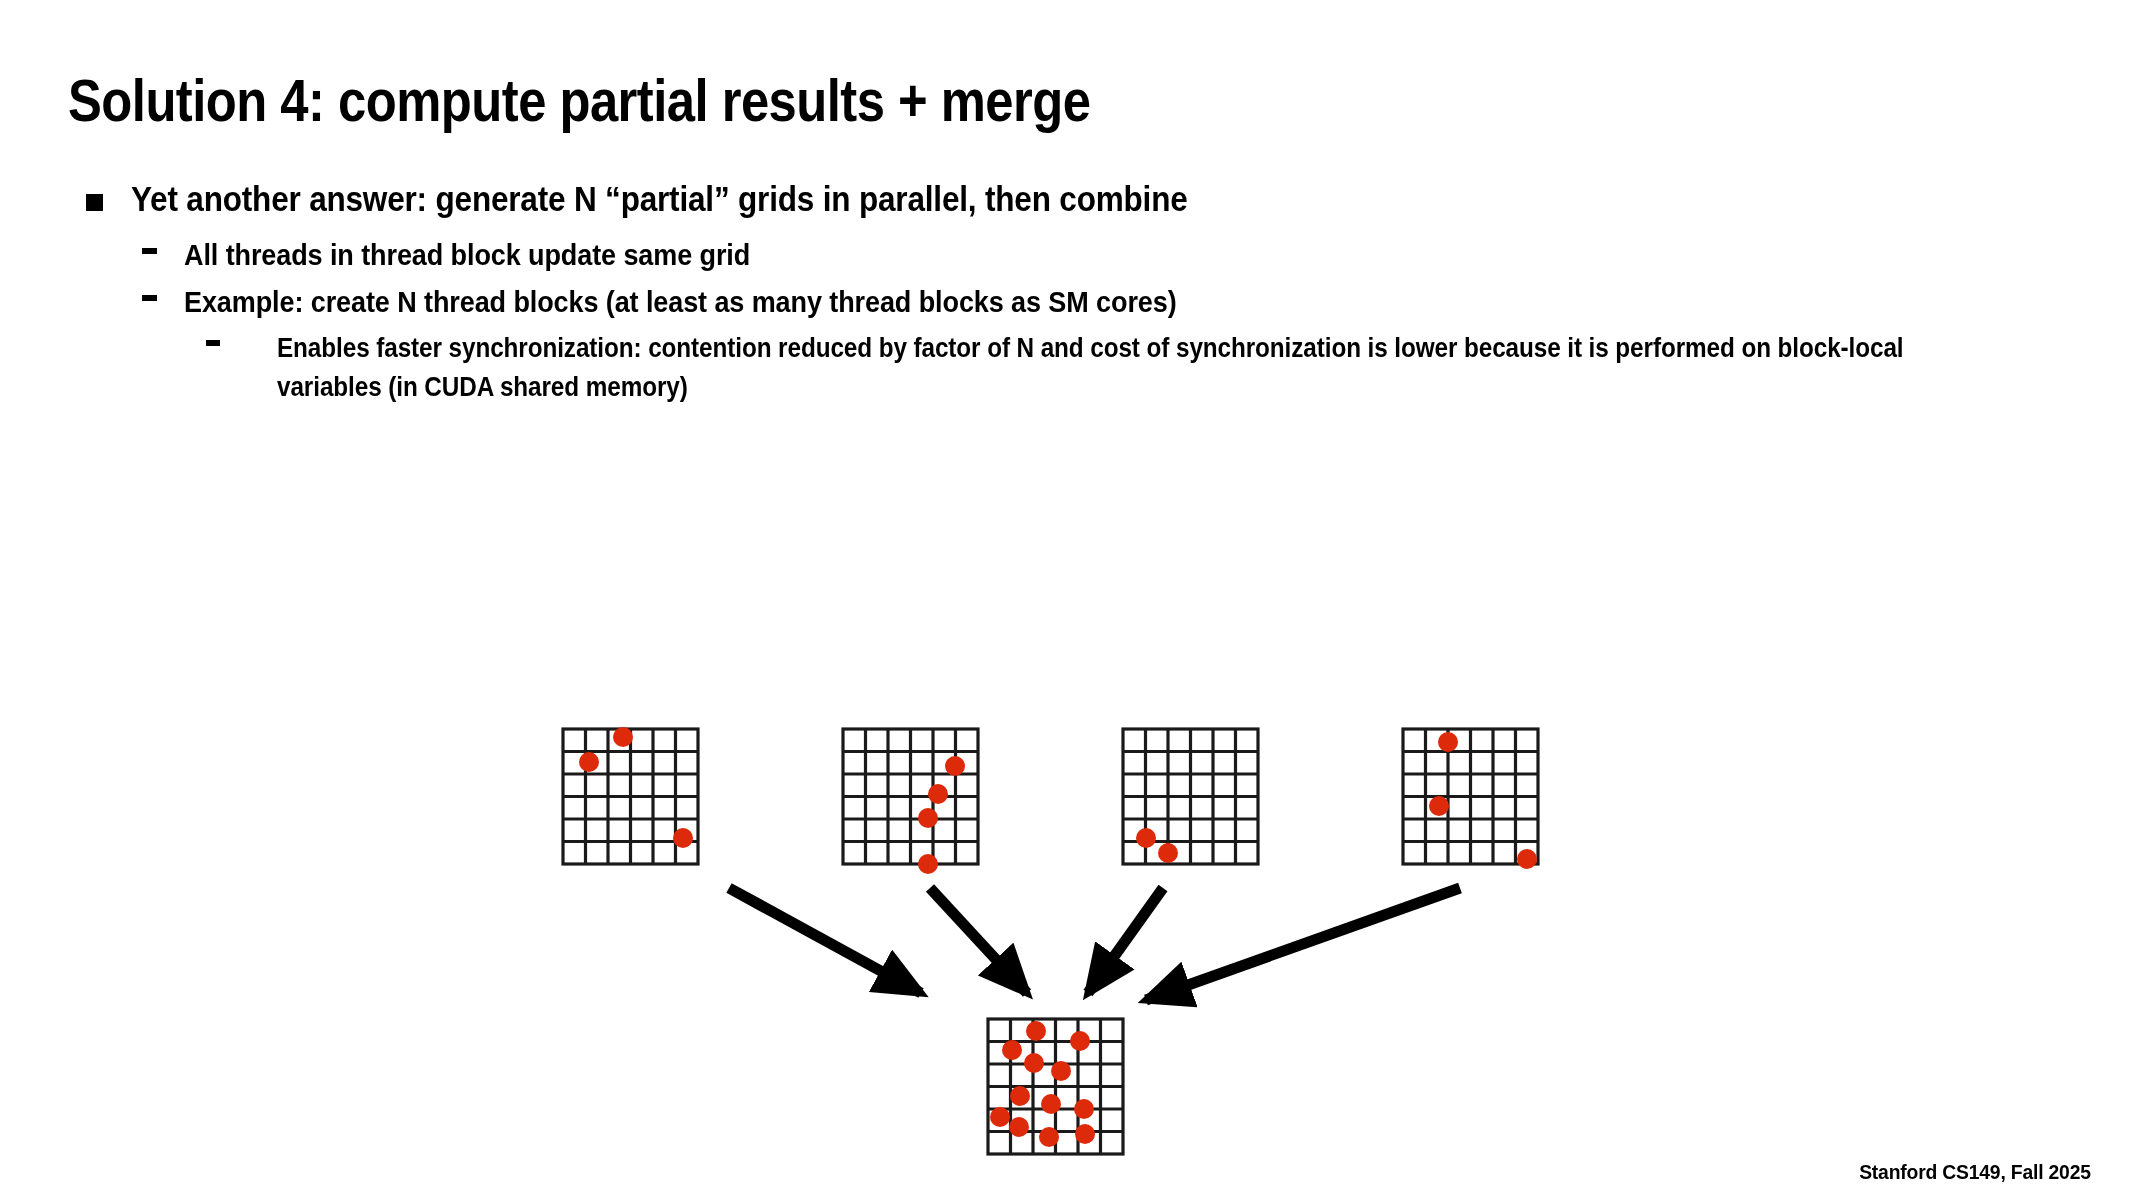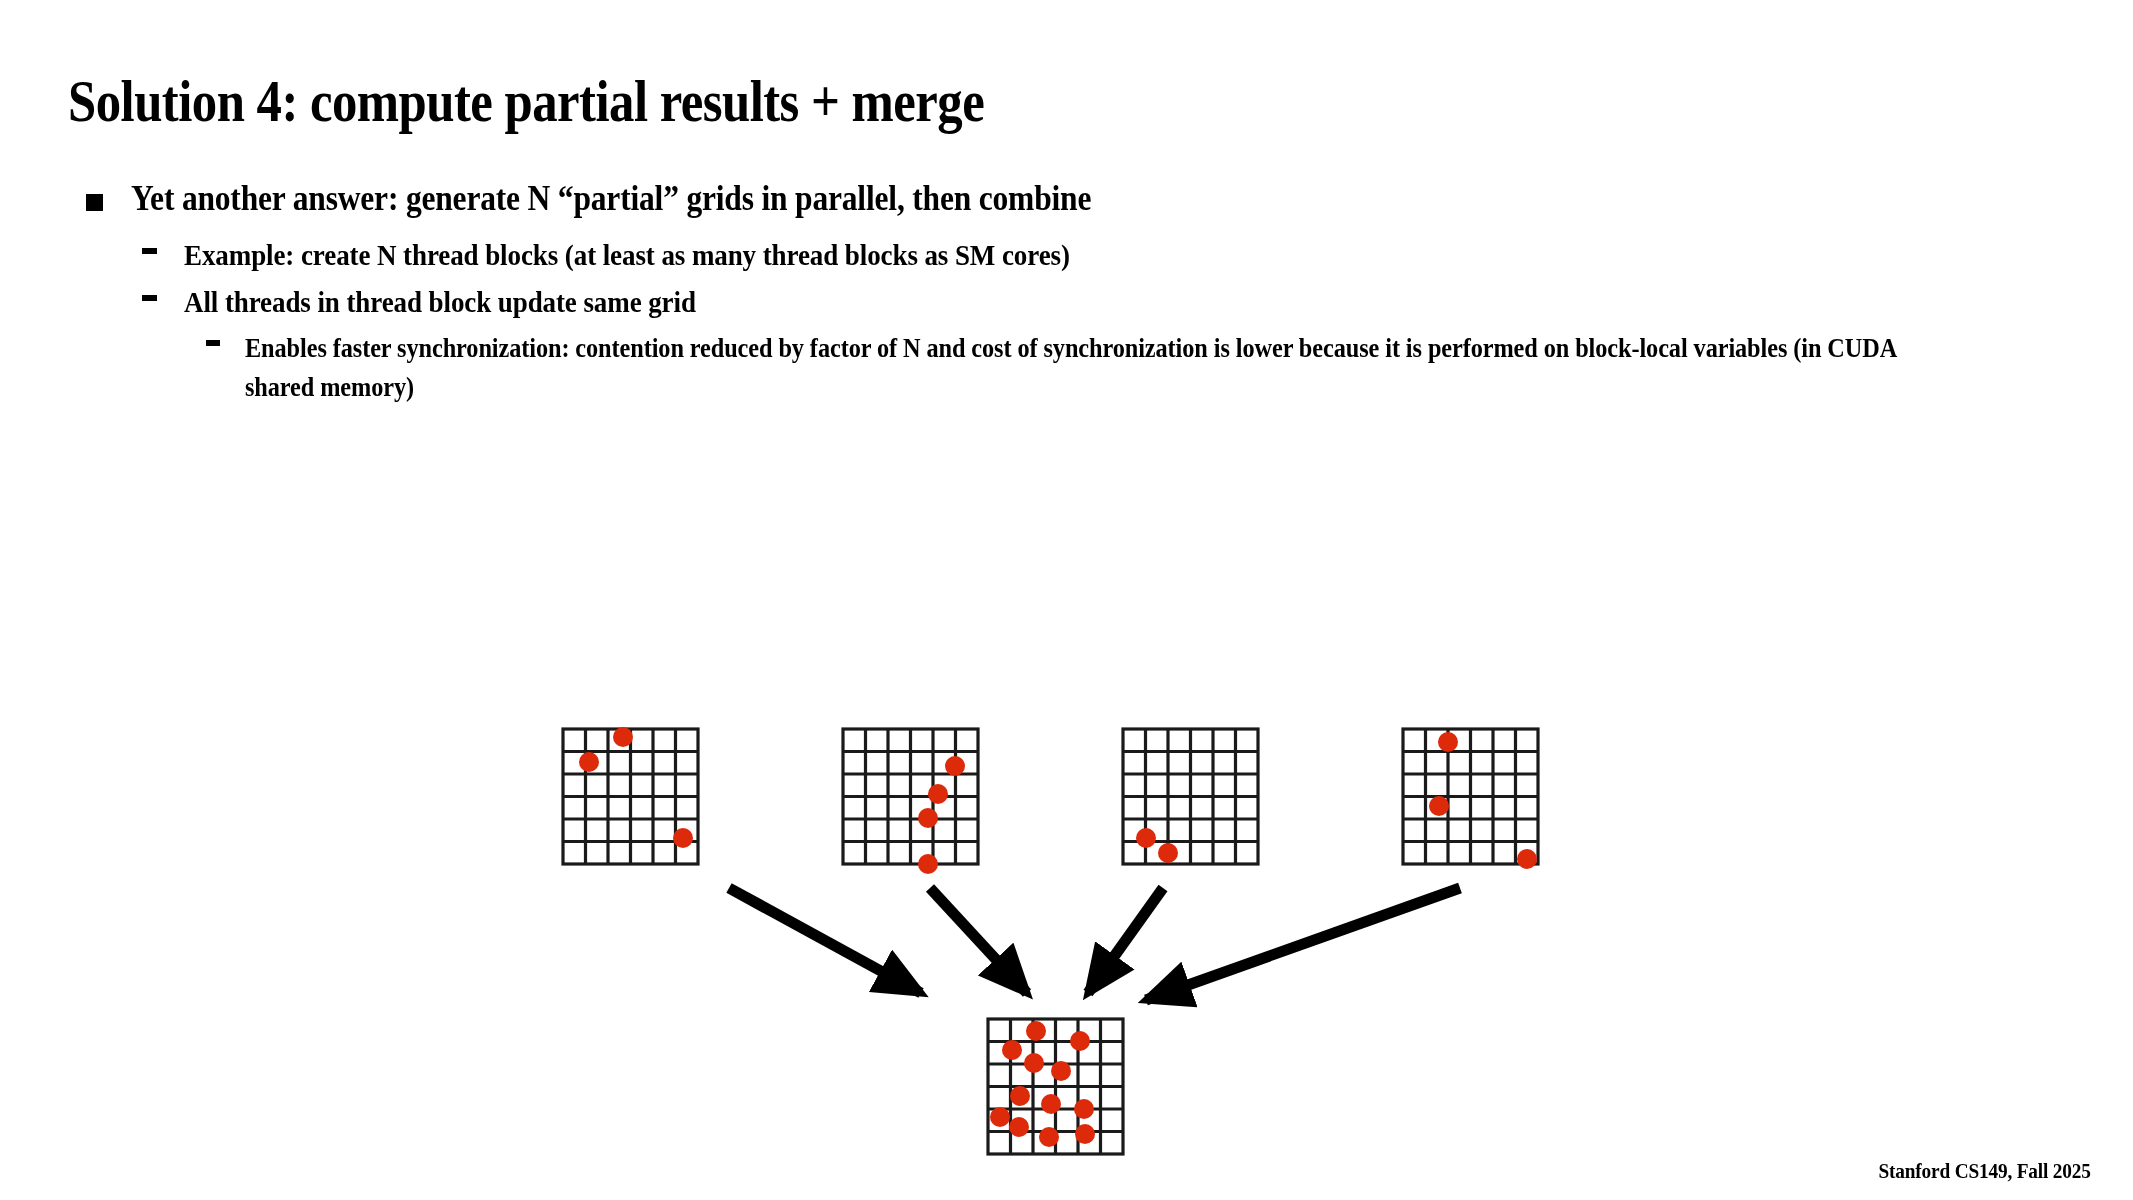--- a/index.html
+++ b/index.html
@@ -13,21 +13,20 @@
     position: relative;
     overflow: hidden;
     font-family: "Liberation Sans", sans-serif;
     color: #000000;
   }
 
   .slide {
     position: absolute;
     inset: 0;
     background: #ffffff;
-    font-family: Liberation Serif, serif;
   }
 
   
   .slide-title {
     position: absolute;
     left: 68px;
     top: 28px;
     font-size: 59px;
     font-weight: bold;
     letter-spacing: -0.6px;
@@ -106,20 +105,21 @@
     letter-spacing: -0.1px;
     transform: scaleX(0.9);
     transform-origin: left top;
     white-space: nowrap;
   }
 
   
   .lvl3 {
     margin-left: 120px;
     margin-bottom: 9px;
+    gap: 32px;
   }
   .lvl3 .bullet-marker {
     width: 15px;
     min-width: 15px;
     margin-top: 11px;
     margin-right: 24px;
     font-size: 0;
     line-height: 0;
   }
   .lvl3 .bullet-marker .dash {
@@ -171,27 +171,27 @@
       <div class="bullet-row lvl1">
         <span class="bullet-marker">
           <span class="sq"></span>
         </span>
         <span class="bullet-text">Yet another answer: generate N “partial” grids in parallel, then combine</span>
       </div>
       <div class="bullet-row lvl2">
         <span class="bullet-marker">
           <span class="dash"></span>
         </span>
-        <span class="bullet-text">Example: create N thread blocks (at least as many thread blocks as SM cores)</span>
+        <span class="bullet-text">All threads in thread block update same grid</span>
       </div>
       <div class="bullet-row lvl2">
         <span class="bullet-marker">
           <span class="dash"></span>
         </span>
-        <span class="bullet-text">All threads in thread block update same grid</span>
+        <span class="bullet-text">Example: create N thread blocks (at least as many thread blocks as SM cores)</span>
       </div>
       <div class="bullet-row lvl3">
         <span class="bullet-marker">
           <span class="dash"></span>
         </span>
         <span class="bullet-text">Enables faster synchronization: contention reduced by factor of N and cost of synchronization is lower because it is performed on block-local variables (in CUDA shared memory)</span>
       </div>
     </div>
 
   <svg class="diagram" viewBox="0 0 2133 1200" width="2133" height="1200" xmlns="http://www.w3.org/2000/svg">

